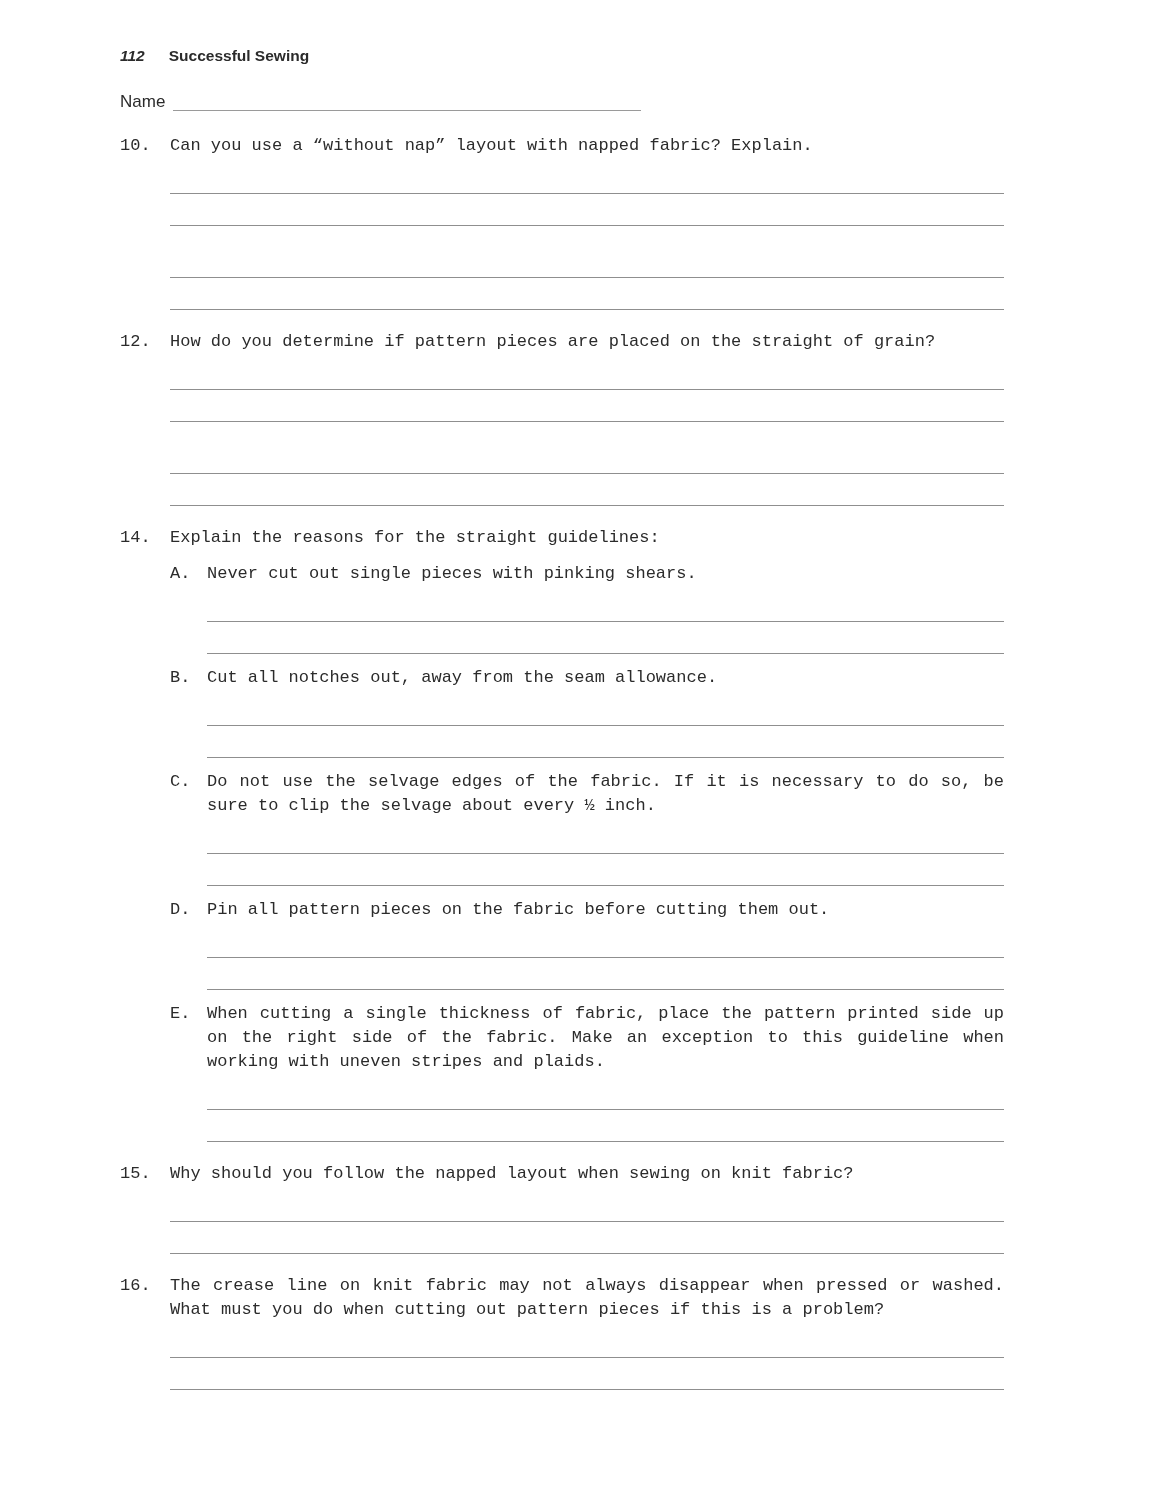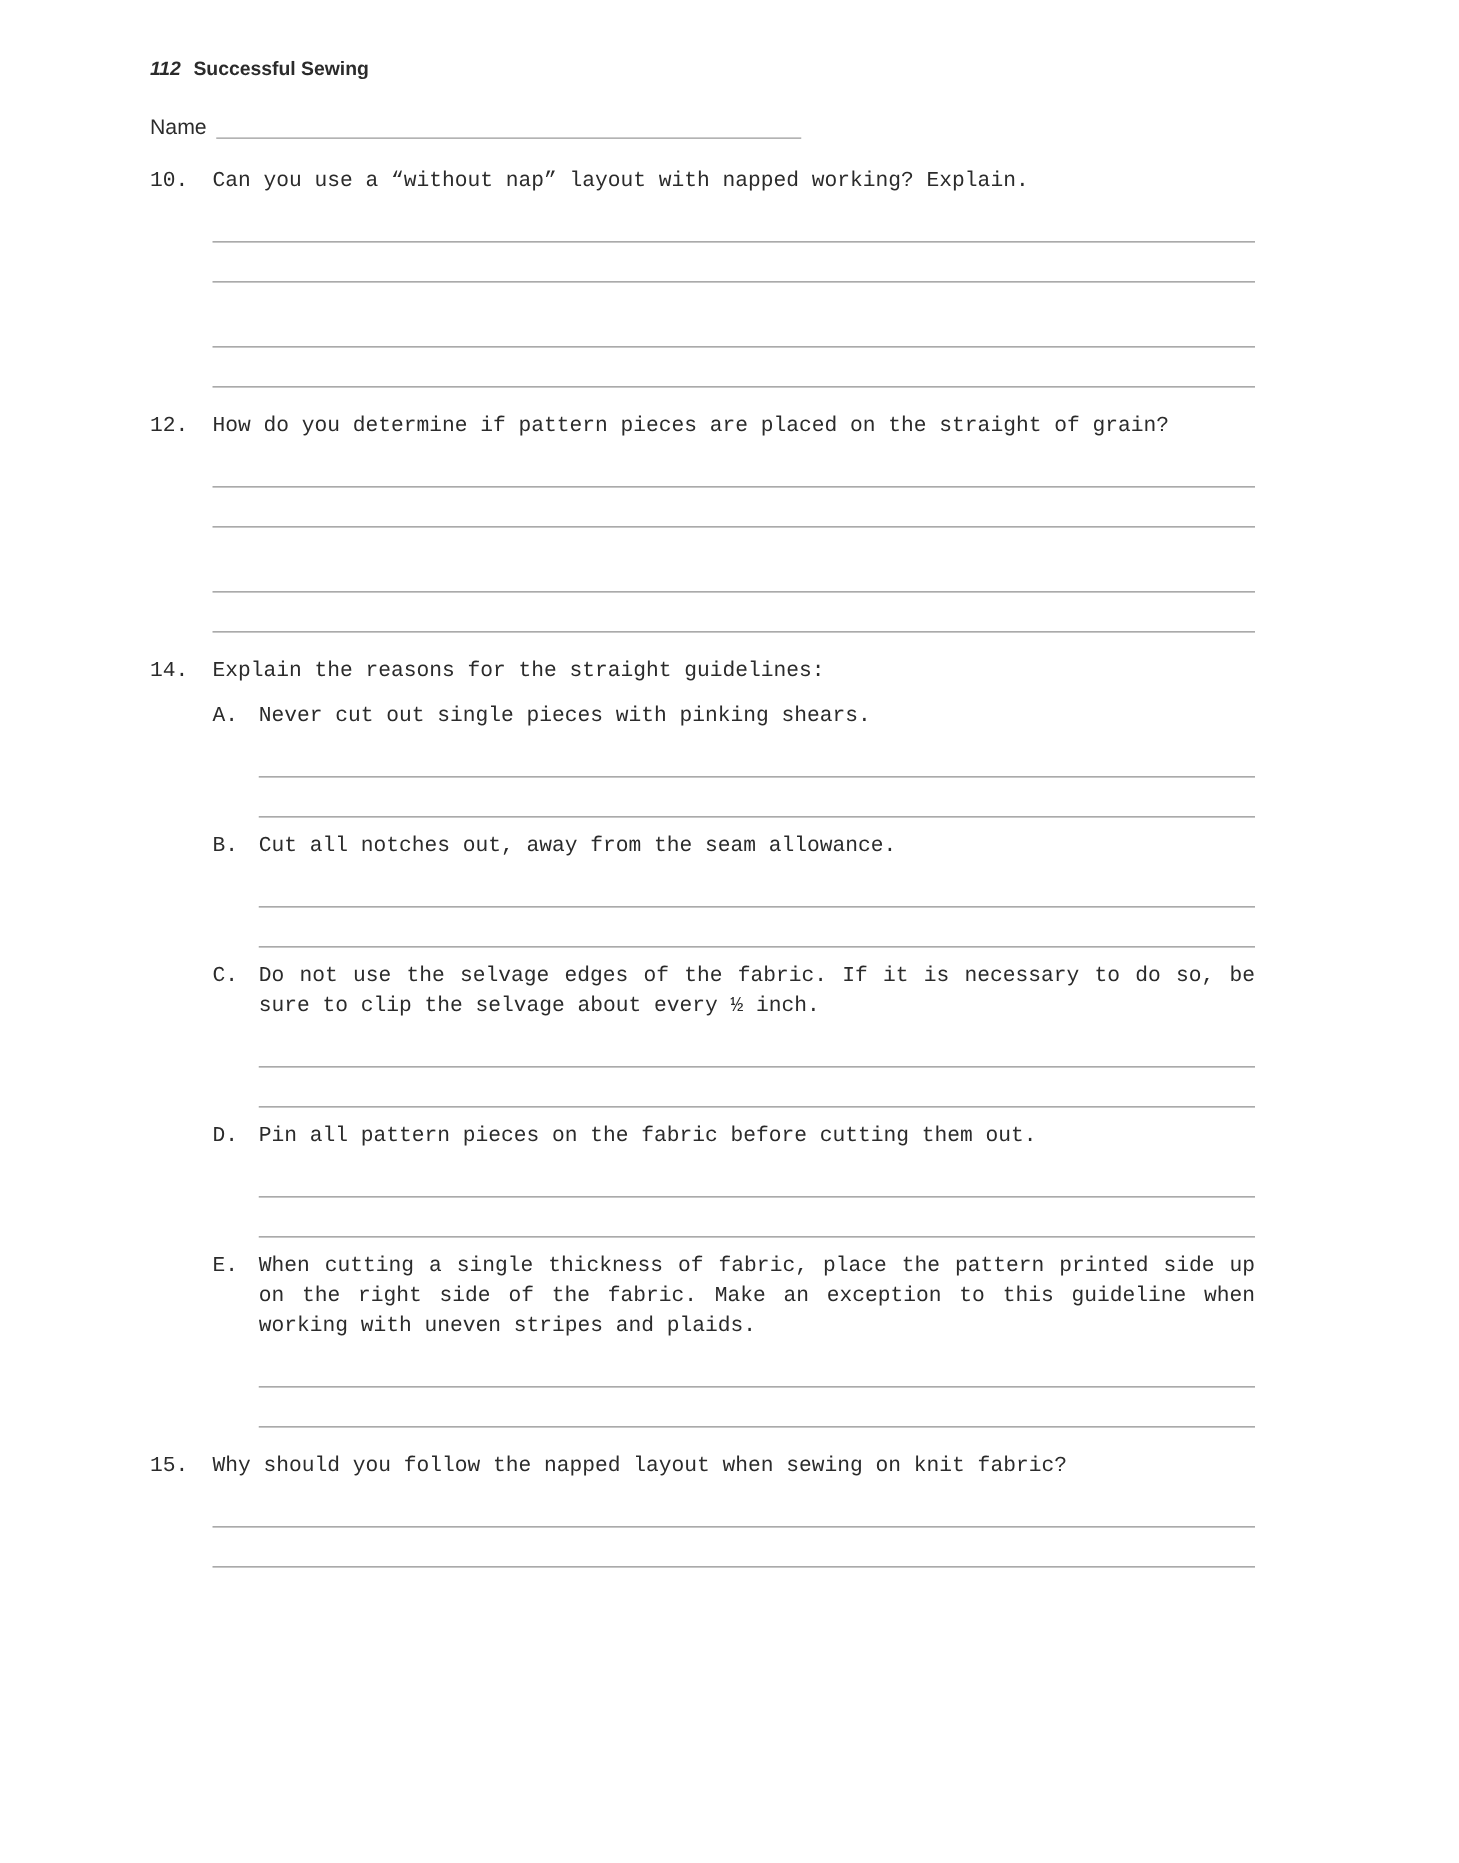--- a/index.html
+++ b/index.html
@@ -14,21 +14,21 @@
     padding: 46px 163px 0 120px;
     overflow: hidden;
   }
   .header {
     display: flex;
     align-items: baseline;
     font-size: 15.5px;
     font-weight: bold;
     line-height: 20px;
   }
-  .page-num { font-style: italic; margin-right: 10px; }
+  .page-num { font-style: italic; margin-right: 24px; }
   .name-row {
     margin-top: 24px;
     font-size: 17px;
     line-height: 24px;
     display: flex;
   }
   .name-underline {
     display: inline-block;
     width: 468px;
     border-bottom: 1px solid #9a9a9a;
@@ -63,21 +63,21 @@
 
   <div class="name-row">
     <span>Name</span>
     <span class="name-underline"></span>
   </div>
 
   <div class="questions">
       <div class="question">
         <div class="q-row">
           <div class="q-num">10.</div>
-          <div class="q-text">Can you use a “without nap” layout with napped working? Explain.</div>
+          <div class="q-text">Can you use a “without nap” layout with napped fabric? Explain.</div>
         </div>
         <div class="blanks">
           <div class="blank-line"></div>
           <div class="blank-line"></div>
         </div>
       </div>
       <div class="question">
         <div class="blanks">
           <div class="blank-line"></div>
           <div class="blank-line"></div>
@@ -160,15 +160,25 @@
       <div class="question">
         <div class="q-row">
           <div class="q-num">15.</div>
           <div class="q-text">Why should you follow the napped layout when sewing on knit fabric?</div>
         </div>
         <div class="blanks">
           <div class="blank-line"></div>
           <div class="blank-line"></div>
         </div>
       </div>
+      <div class="question">
+        <div class="q-row">
+          <div class="q-num">16.</div>
+          <div class="q-text">The crease line on knit fabric may not always disappear when pressed or washed. What must you do when cutting out pattern pieces if this is a problem?</div>
+        </div>
+        <div class="blanks">
+          <div class="blank-line"></div>
+          <div class="blank-line"></div>
+        </div>
+      </div>
     </div>
 
 </div>
 
 </body></html>

